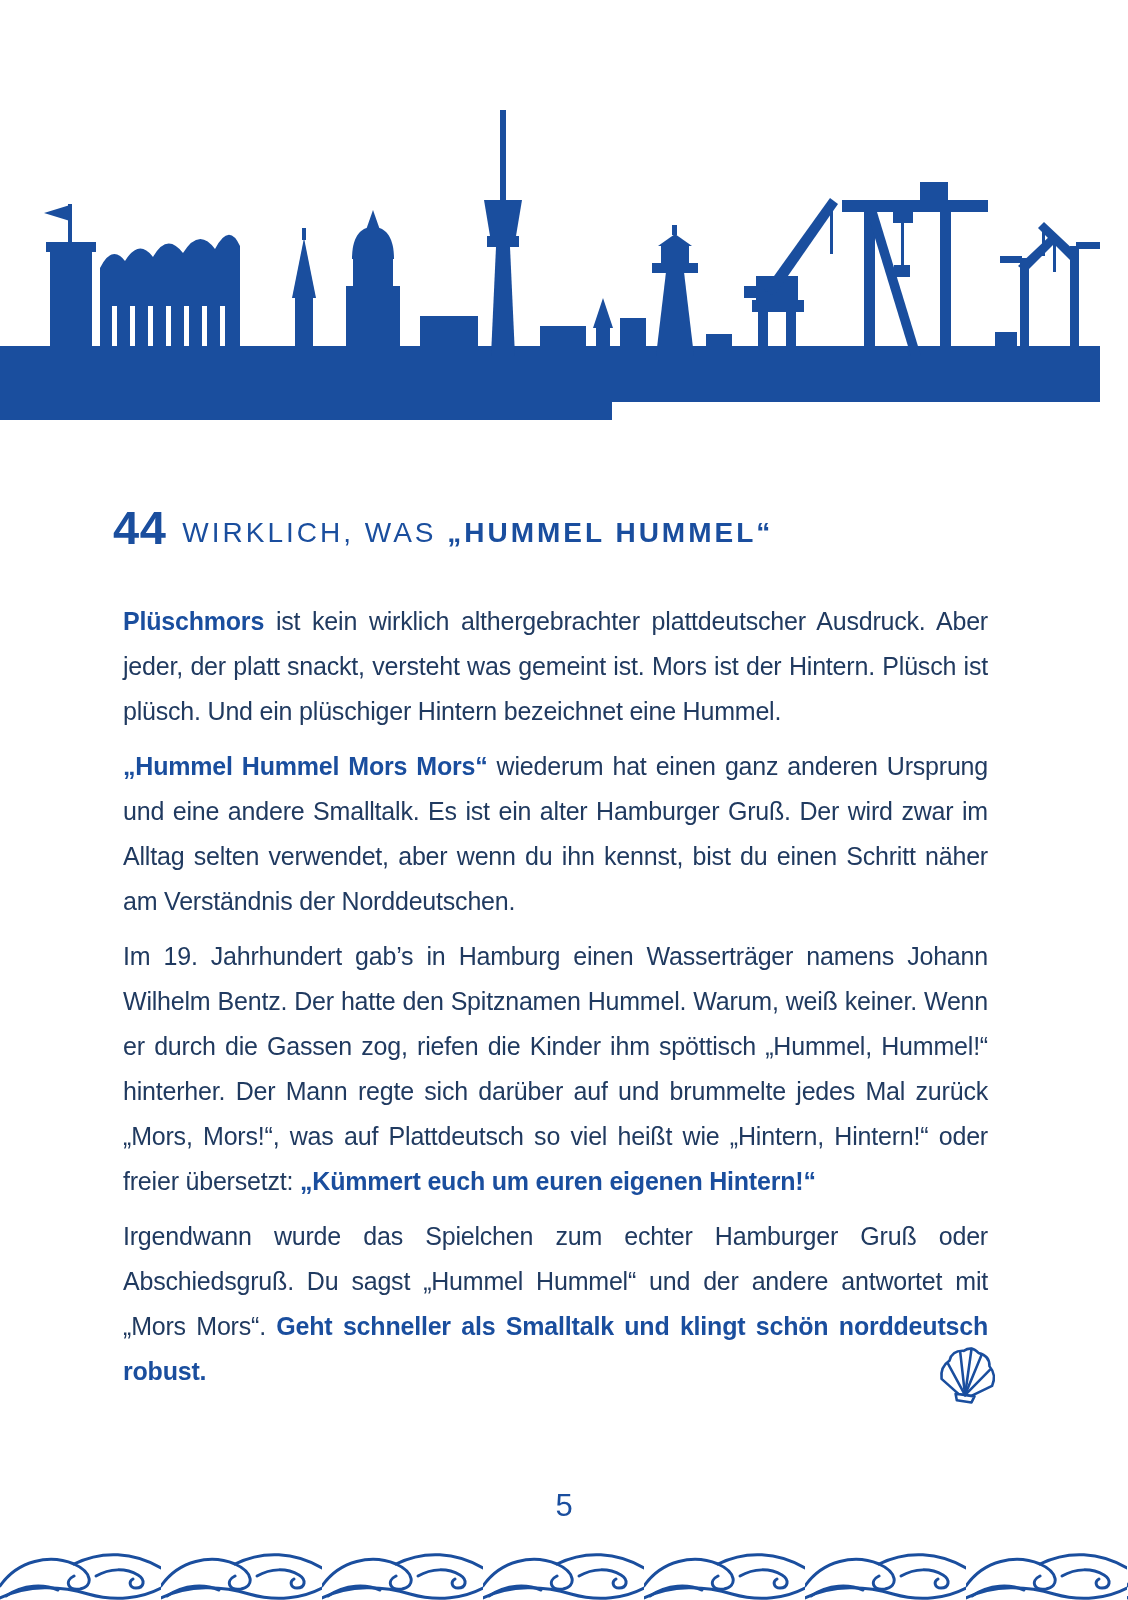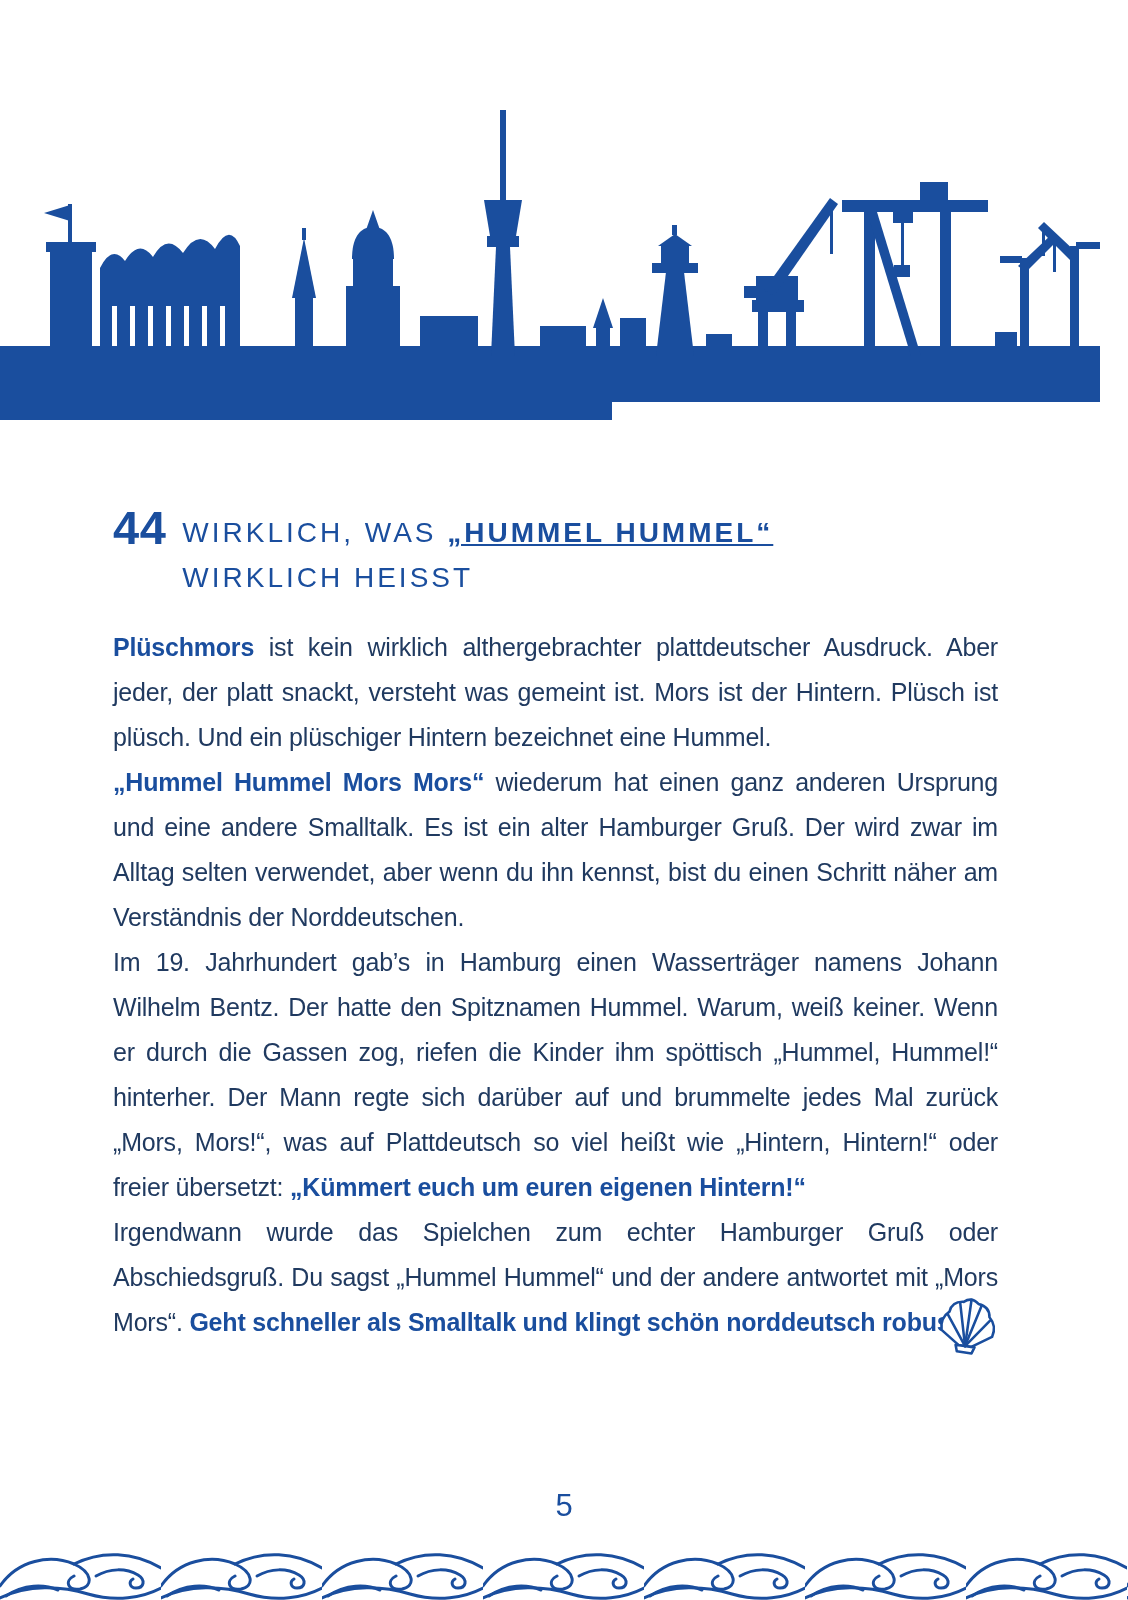--- a/index.html
+++ b/index.html
@@ -21,39 +21,39 @@
   }
 
   .content {
     margin: 84px 130px 0 113px;
     position: relative;
   }
 
   .heading {
     display: flex; align-items: flex-start; gap: 16px;
     color: var(--accent);
-    margin-bottom: 24px;
+    margin-bottom: 44px;
   }
   .chapter-number {
     font-size: 47px; font-weight: 700; line-height: 1.0; letter-spacing: 0.5px;
   }
   .chapter-title {
     font-size: 28px; font-weight: 500; letter-spacing: 3px;
     line-height: 1.62; padding-top: 6px;
   }
-  .chapter-title .seg-bold { font-weight: 700; text-decoration: underline; }
+  .chapter-title .seg-bold { font-weight: 700; }
 
   .body-text {
     position: relative;
     color: var(--body);
     font-size: 25px; line-height: 45px;
     letter-spacing: -0.2px;
     text-align: justify;
   }
-  .body-text p { margin: 0; }
+  .body-text p { margin: 10px; }
   .run-accent { color: var(--accent); font-weight: 700; }
 
   .shell {
     position: absolute; right: -4px; bottom: -14px;
     width: 68px; height: 68px;
     color: var(--accent);
     transform: rotate(8deg);
   }
 
   .page-number {
@@ -153,21 +153,21 @@
       <rect x="184" y="306" width="5" height="40"></rect>
       <rect x="202" y="306" width="5" height="40"></rect>
       <rect x="220" y="306" width="5" height="40"></rect>
     </g>
   </svg>
 
   <div class="content">
 
     <div class="heading">
       <div class="chapter-number">44</div>
-      <div class="chapter-title"><span class="seg-normal">WIRKLICH, WAS </span><span class="seg-bold">„HUMMEL HUMMEL“</span><br><span class="seg-normal">WIRKLICH HEISST</span></div>
+      <div class="chapter-title"><span class="seg-normal">WIRKLICH, WAS </span><span class="seg-bold">„HUMMEL HUMMEL“</span><br></div>
     </div>
 
     <div class="body-text">
 
       <p><span class="run-accent">Plüschmors</span><span class="run-normal"> ist kein wirklich althergebrachter plattdeutscher Ausdruck. Aber jeder, der platt snackt, versteht was gemeint ist. Mors ist der Hintern. Plüsch ist plüsch. Und ein plüschiger Hintern bezeichnet eine Hummel.</span></p>
         <p><span class="run-accent">„Hummel Hummel Mors Mors“</span><span class="run-normal"> wiederum hat einen ganz anderen Ursprung und eine andere Smalltalk. Es ist ein alter Hamburger Gruß. Der wird zwar im Alltag selten verwendet, aber wenn du ihn kennst, bist du einen Schritt näher am Verständnis der Norddeutschen.</span></p>
         <p><span class="run-normal">Im 19. Jahrhundert gab’s in Hamburg einen Wasserträger namens Johann Wilhelm Bentz. Der hatte den Spitznamen Hummel. Warum, weiß keiner. Wenn er durch die Gassen zog, riefen die Kinder ihm spöttisch „Hummel, Hummel!“ hinterher. Der Mann regte sich darüber auf und brummelte jedes Mal zurück „Mors, Mors!“, was auf Plattdeutsch so viel heißt wie „Hintern, Hintern!“ oder freier übersetzt: </span><span class="run-accent">„Kümmert euch um euren eigenen Hintern!“</span></p>
         <p><span class="run-normal">Irgendwann wurde das Spielchen zum echter Hamburger Gruß oder Abschiedsgruß. Du sagst „Hummel Hummel“ und der andere antwortet mit „Mors Mors“. </span><span class="run-accent">Geht schneller als Smalltalk und klingt schön norddeutsch robust.</span></p>
         <svg class="shell" viewBox="0 0 64 64" xmlns="http://www.w3.org/2000/svg" aria-hidden="true">
         <g fill="#ffffff" stroke="currentColor" stroke-width="2.4" stroke-linejoin="round" stroke-linecap="round">

